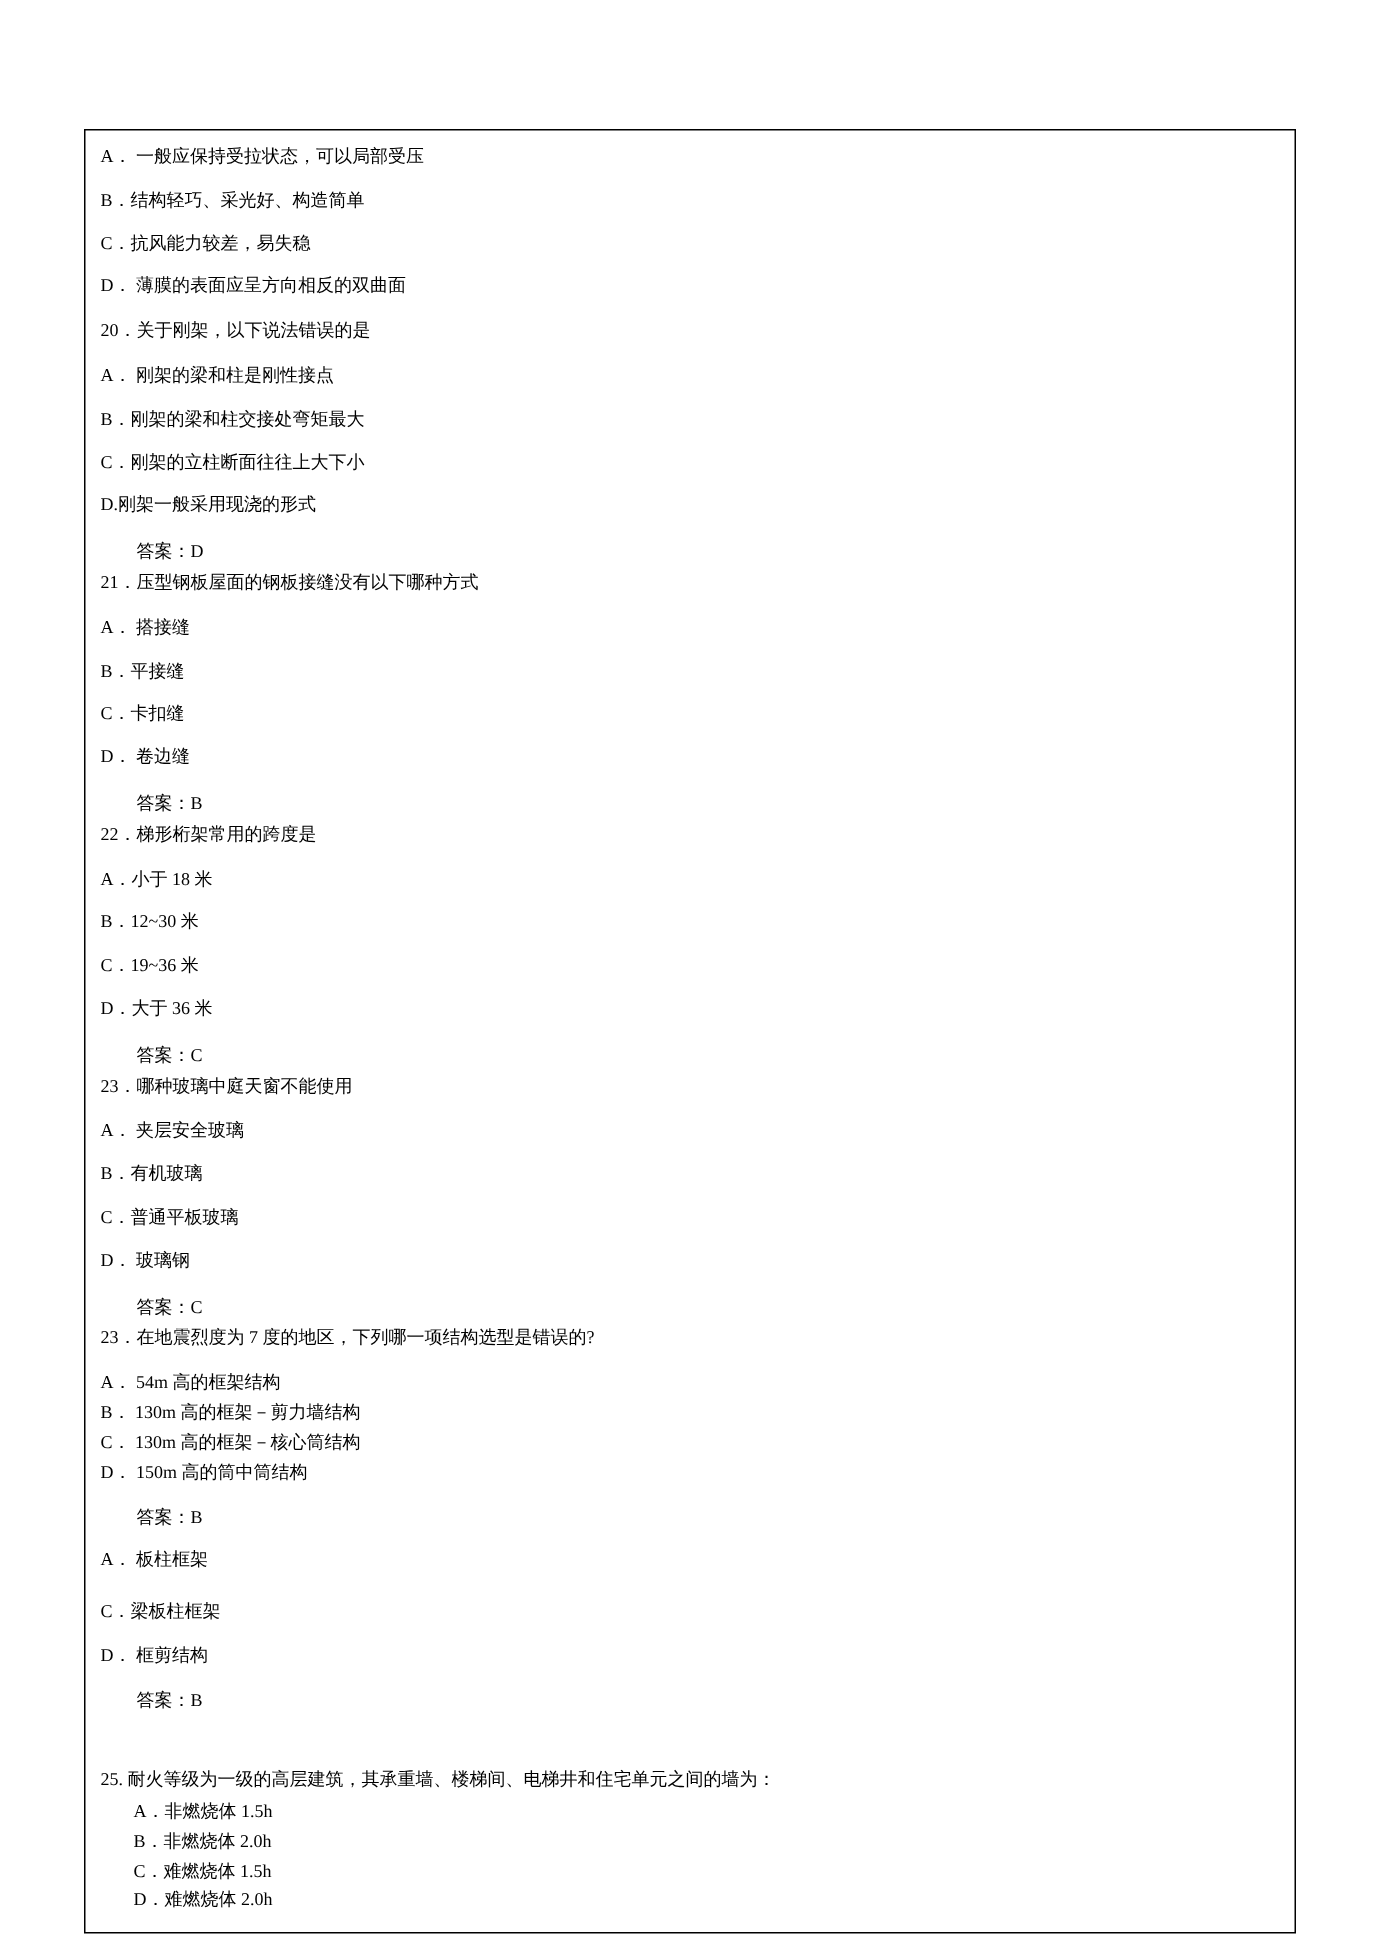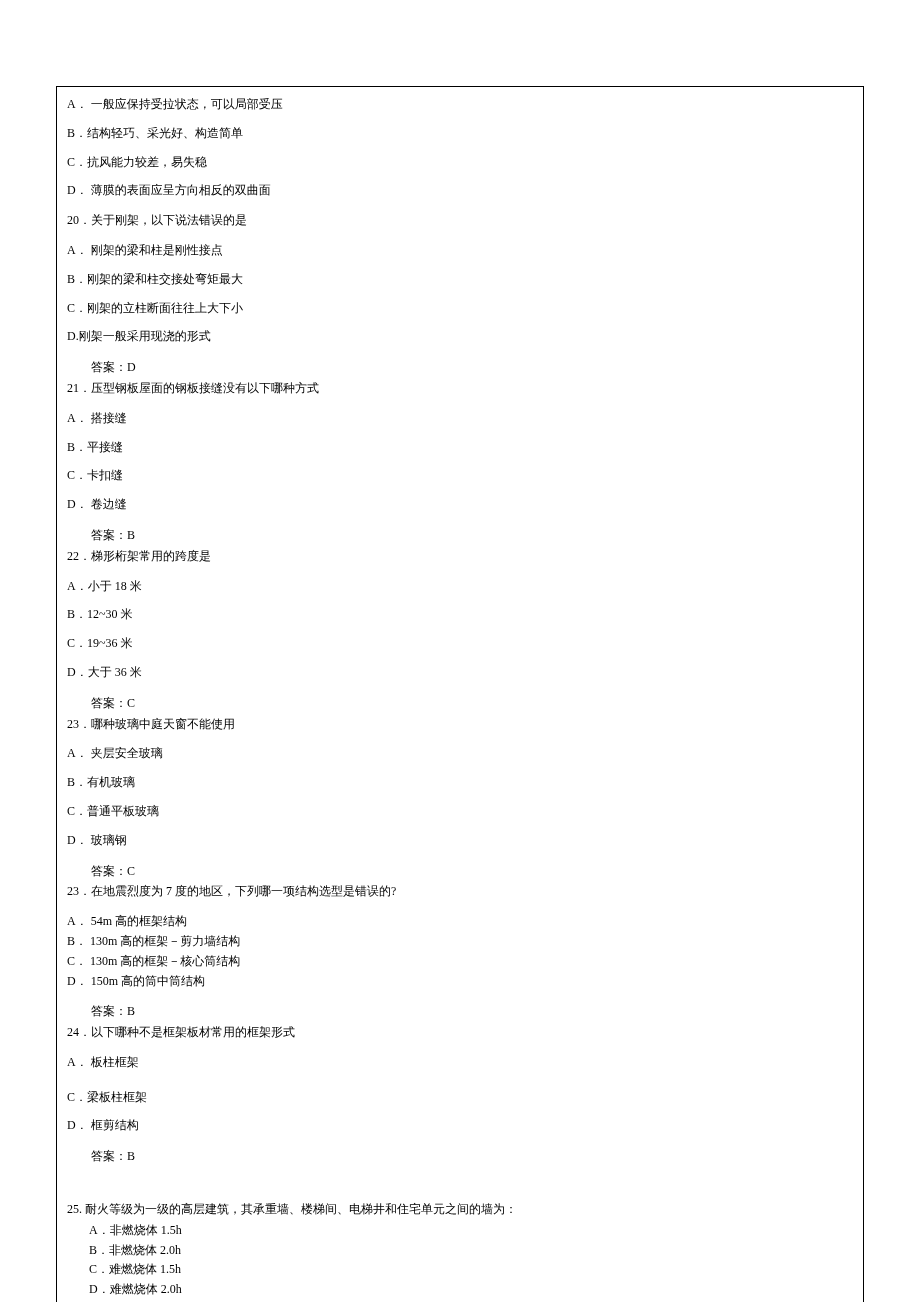--- a/index.html
+++ b/index.html
@@ -106,21 +106,20 @@
 
     <div class="q">23．在地震烈度为 7 度的地区，下列哪一项结构选型是错误的?</div>
     <div class="gap"></div>
     <div class="opt">A．   54m 高的框架结构</div>
     <div class="opt">B．   130m 高的框架－剪力墙结构</div>
     <div class="opt">C．   130m 高的框架－核心筒结构</div>
     <div class="opt">D．   150m 高的筒中筒结构</div>
     <div class="gap"></div>
     <div class="ans">答案：B</div>
 
-    <div class="q">24．以下哪种不是框架板材常用的框架形式</div>
     <div class="gap"></div>
     <div class="opt">A．  板柱框架</div>
     <div class="gap"></div>
     <div class="gap"></div>
     <div class="opt">C．梁板柱框架</div>
     <div class="gap"></div>
     <div class="opt">D．  框剪结构</div>
     <div class="gap"></div>
     <div class="ans">答案：B</div>
 

